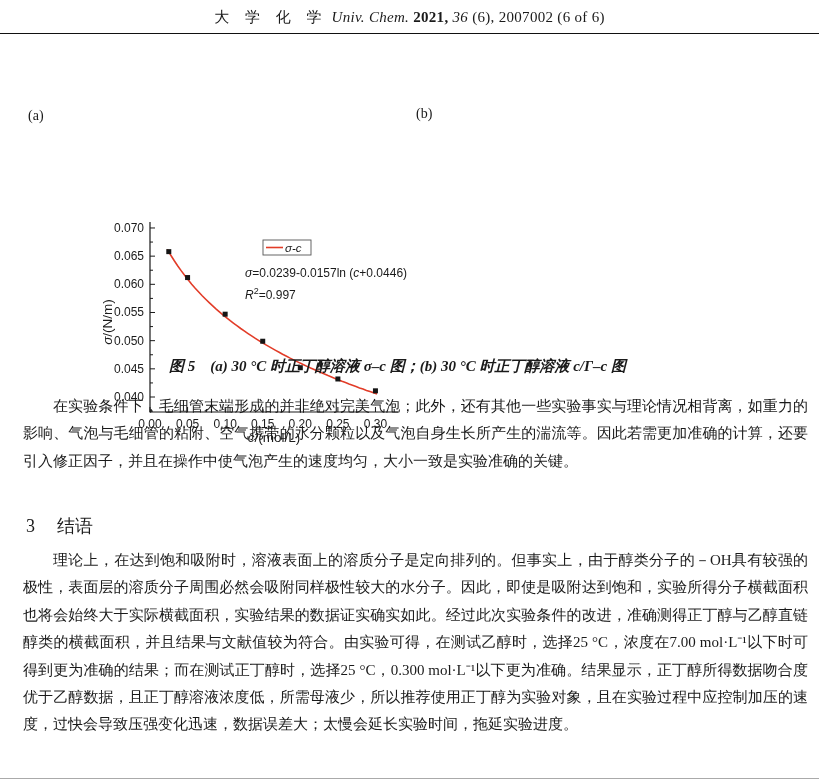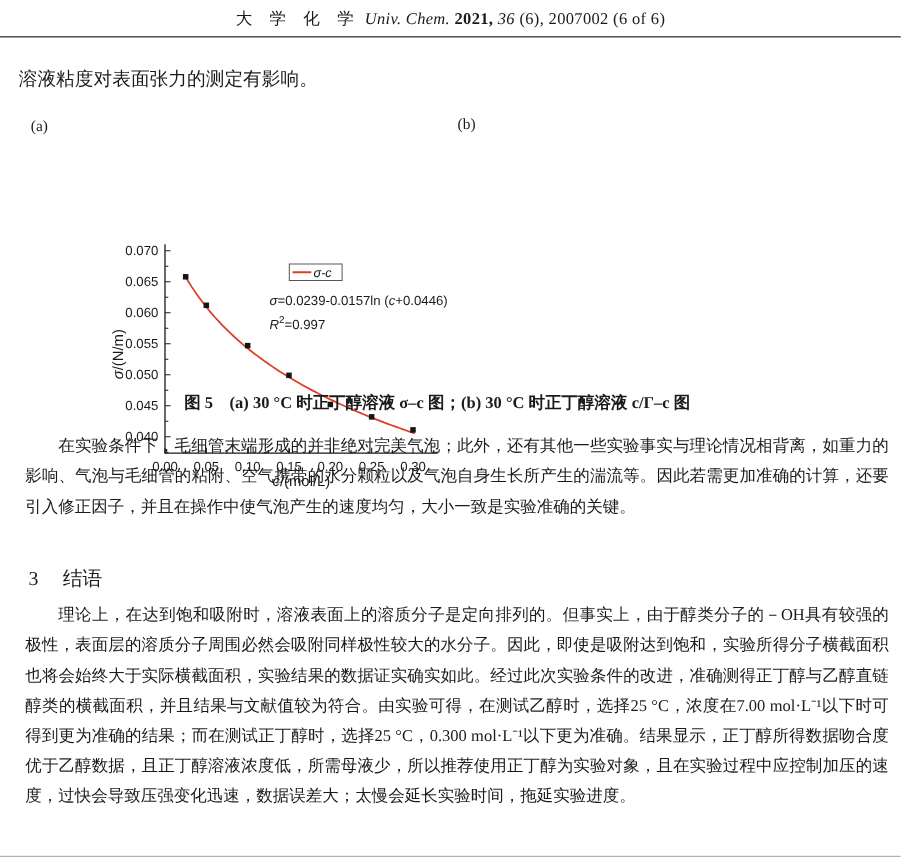--- a/index.html
+++ b/index.html
@@ -7,21 +7,21 @@
         font-family:"Liberation Serif", serif;color:#1a1a1a;}
   .abs{position:absolute;}
   .header{top:8px;left:0;width:819px;text-align:center;font-size:15px;letter-spacing:.3px;}
   .header .cjk{letter-spacing:6px;}
   .header .it{font-style:italic;}
   .header .b{font-weight:bold;}
   .rule-top{top:33px;left:0;width:819px;height:0;border-top:1.6px solid #111;}
   .rule-bottom{top:778px;left:0;width:819px;height:0;border-top:1px solid #aaa;}
   .intro{top:58px;left:17px;width:785px;font-size:17px;line-height:27px;}
   .panel-label{font-size:14px;}
-  .caption{top:357px;left:0;width:795px;text-align:center;font-weight:bold;font-size:15px;}
+  .caption{top:357px;left:0;width:795px;text-align:center;font-weight:bold;font-size:15px;font-style:italic;}
   .para{left:23px;width:785px;font-size:15px;line-height:27.4px;text-align:justify;
         text-indent:2em;}
   .p1{top:393px;}
   .p2{top:547px;}
   .sec-head{top:514px;left:26px;font-size:18px;font-weight:normal;}
   .sec-head .num{margin-right:22px;}
   svg{position:absolute;font-family:"Liberation Sans", sans-serif;}
   #svgA{left:20px;top:100px;}
 </style>
 </head>
@@ -31,21 +31,20 @@
 
   <div class="abs header">
     <span class="cjk">大 学 化 学</span>
     <span class="it">Univ. Chem.</span>
     <span class="b">2021,</span>
     <span class="it">36</span>
     <span>(6), 2007002 (6 of 6)</span>
   </div>
   <div class="abs rule-top"></div>
 
-  <div class="abs intro">溶液粘度对表面张力的测定有影响。</div>
 
   <div class="abs panel-label" style="left:28px;top:108px;">(a)</div>
   <div class="abs panel-label" style="left:416px;top:106px;">(b)</div>
 
   <div class="abs" style="left:20px;top:100px;width:400px;height:258px;">
     <svg id="svgA" width="400" height="258" viewBox="0 0 400 258">
         <g stroke="#1a1a1a" stroke-width="1.2" fill="none">
           <path d="M110 22 V212 H358"></path>
         </g>
         <g stroke="#1a1a1a" stroke-width="1">

